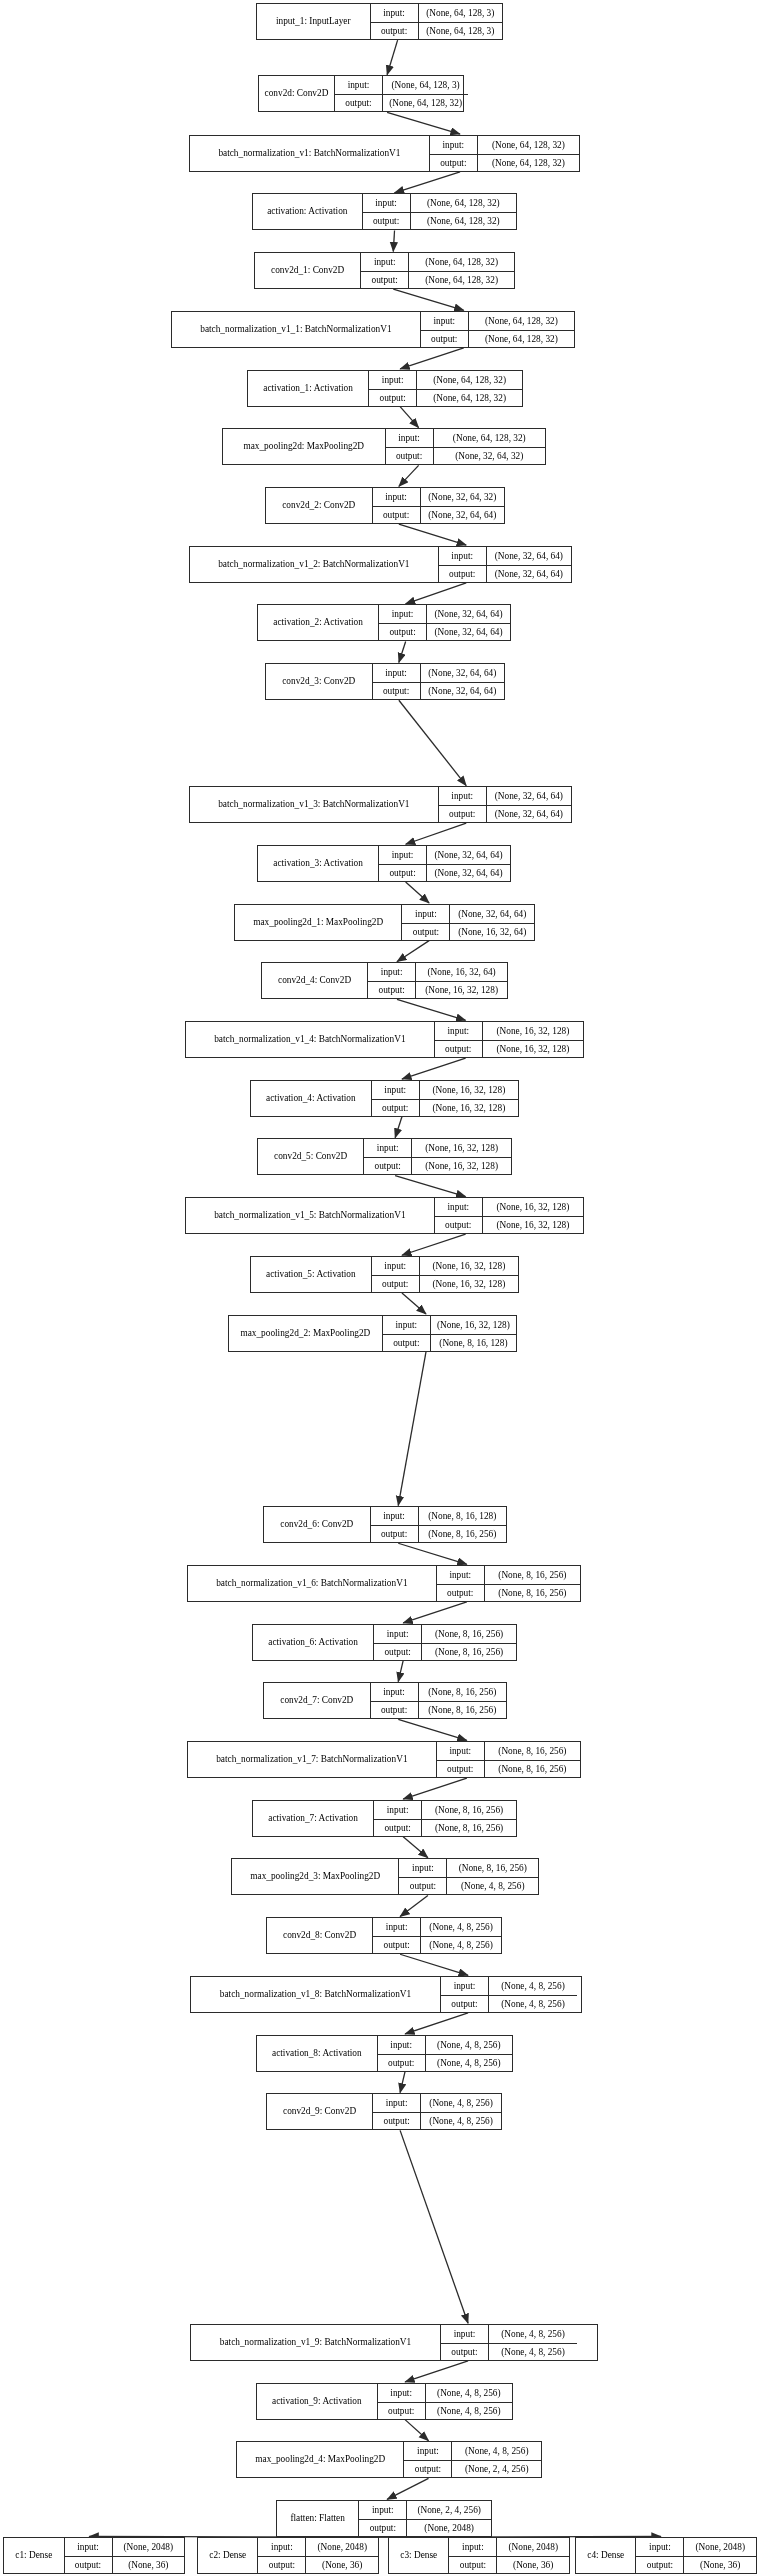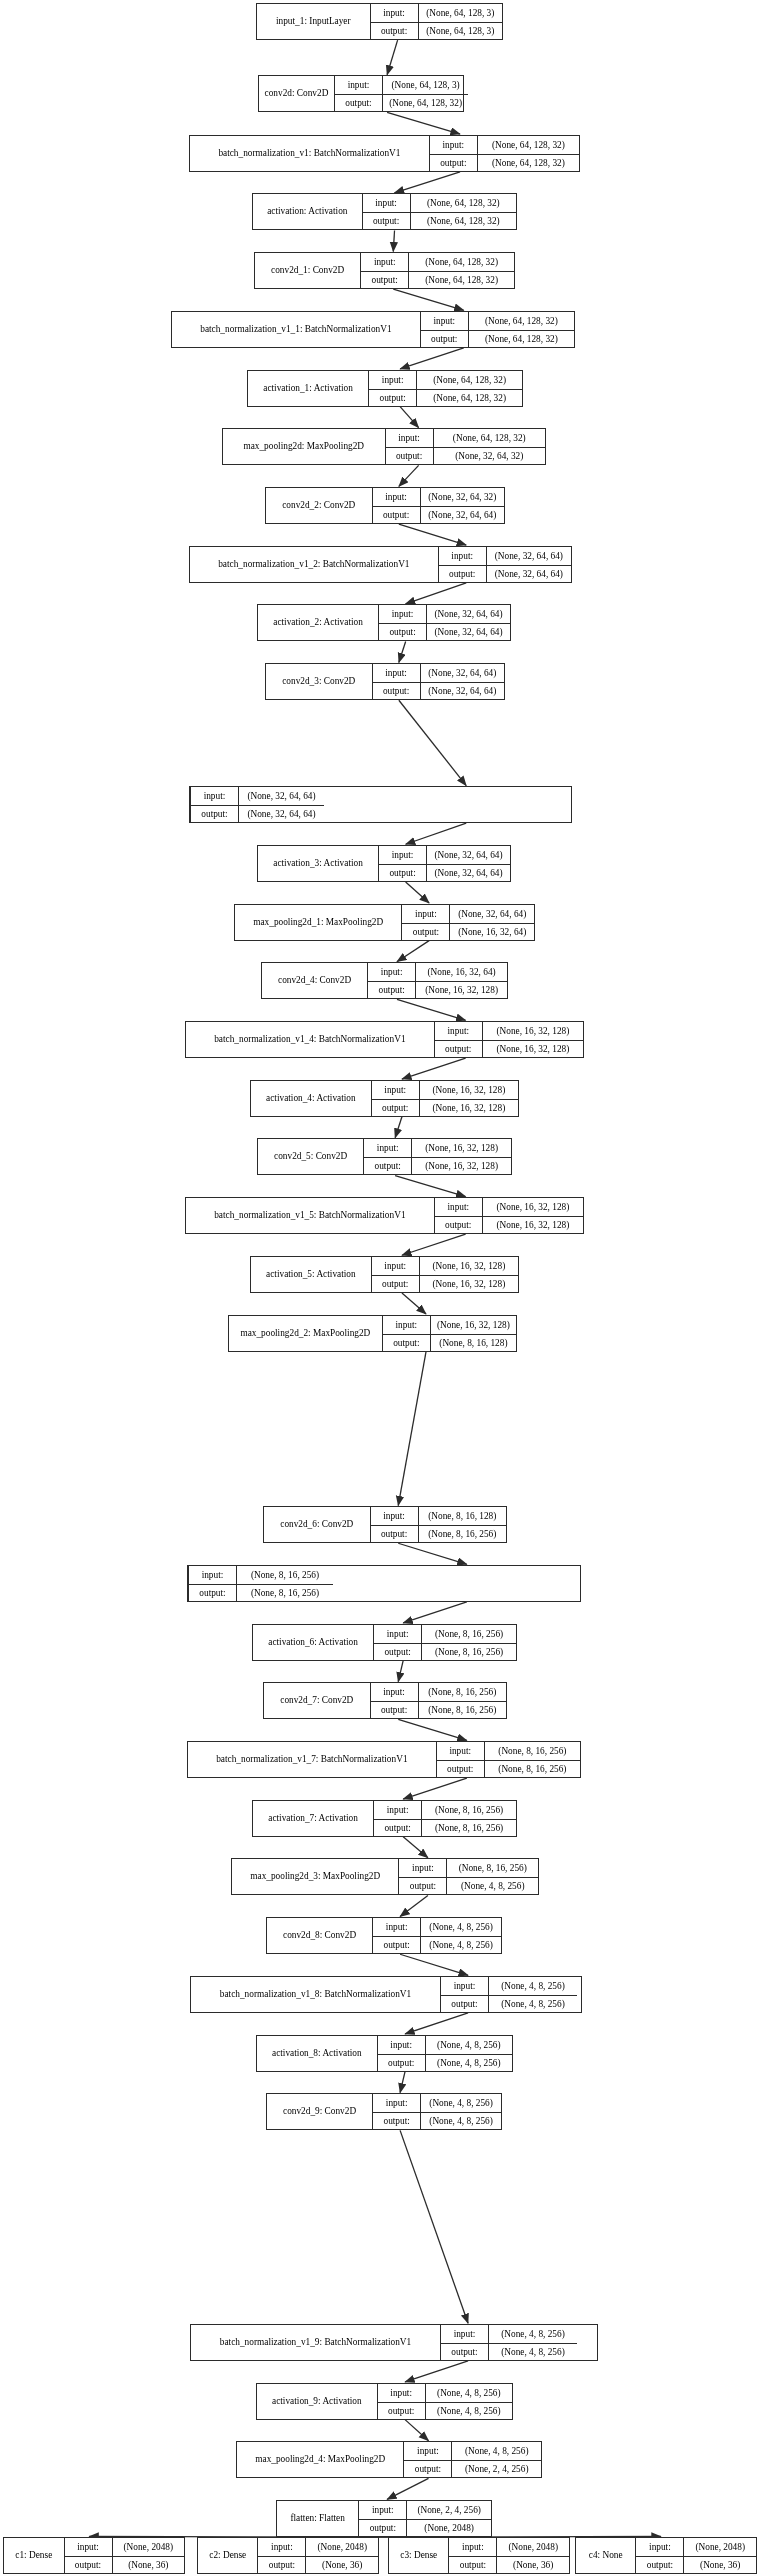--- a/index.html
+++ b/index.html
@@ -282,20 +282,21 @@
             <div class="io-key" style="width: 47px;">input:</div>
             <div class="io-val">(None, 32, 64, 64)</div>
           </div>
           <div class="io-row">
             <div class="io-key" style="width: 47px;">output:</div>
             <div class="io-val">(None, 32, 64, 64)</div>
           </div>
         </div>
       </div>
       <div class="node" style="left: 189px; top: 786px; width: 383px; height: 37px;">
+        <div class="label" style="width: 249px;">batch_normalization_v1_3: BatchNormalizationV1</div>
         <div class="io" style="width: 134px;">
           <div class="io-row">
             <div class="io-key" style="width: 47px;">input:</div>
             <div class="io-val">(None, 32, 64, 64)</div>
           </div>
           <div class="io-row">
             <div class="io-key" style="width: 47px;">output:</div>
             <div class="io-val">(None, 32, 64, 64)</div>
           </div>
         </div>
@@ -424,20 +425,21 @@
             <div class="io-key" style="width: 47px;">input:</div>
             <div class="io-val">(None, 8, 16, 128)</div>
           </div>
           <div class="io-row">
             <div class="io-key" style="width: 47px;">output:</div>
             <div class="io-val">(None, 8, 16, 256)</div>
           </div>
         </div>
       </div>
       <div class="node" style="left: 187px; top: 1565px; width: 394px; height: 37px;">
+        <div class="label" style="width: 249px;">batch_normalization_v1_6: BatchNormalizationV1</div>
         <div class="io" style="width: 145px;">
           <div class="io-row">
             <div class="io-key" style="width: 47px;">input:</div>
             <div class="io-val">(None, 8, 16, 256)</div>
           </div>
           <div class="io-row">
             <div class="io-key" style="width: 47px;">output:</div>
             <div class="io-val">(None, 8, 16, 256)</div>
           </div>
         </div>
@@ -644,21 +646,21 @@
             <div class="io-key" style="width: 47px;">input:</div>
             <div class="io-val">(None, 2048)</div>
           </div>
           <div class="io-row">
             <div class="io-key" style="width: 47px;">output:</div>
             <div class="io-val">(None, 36)</div>
           </div>
         </div>
       </div>
       <div class="node" style="left: 575px; top: 2537px; width: 182px; height: 37px;">
-        <div class="label" style="width: 60px;">c4: None</div>
+        <div class="label" style="width: 60px;">c4: Dense</div>
         <div class="io" style="width: 122px;">
           <div class="io-row">
             <div class="io-key" style="width: 47px;">input:</div>
             <div class="io-val">(None, 2048)</div>
           </div>
           <div class="io-row">
             <div class="io-key" style="width: 47px;">output:</div>
             <div class="io-val">(None, 36)</div>
           </div>
         </div>

